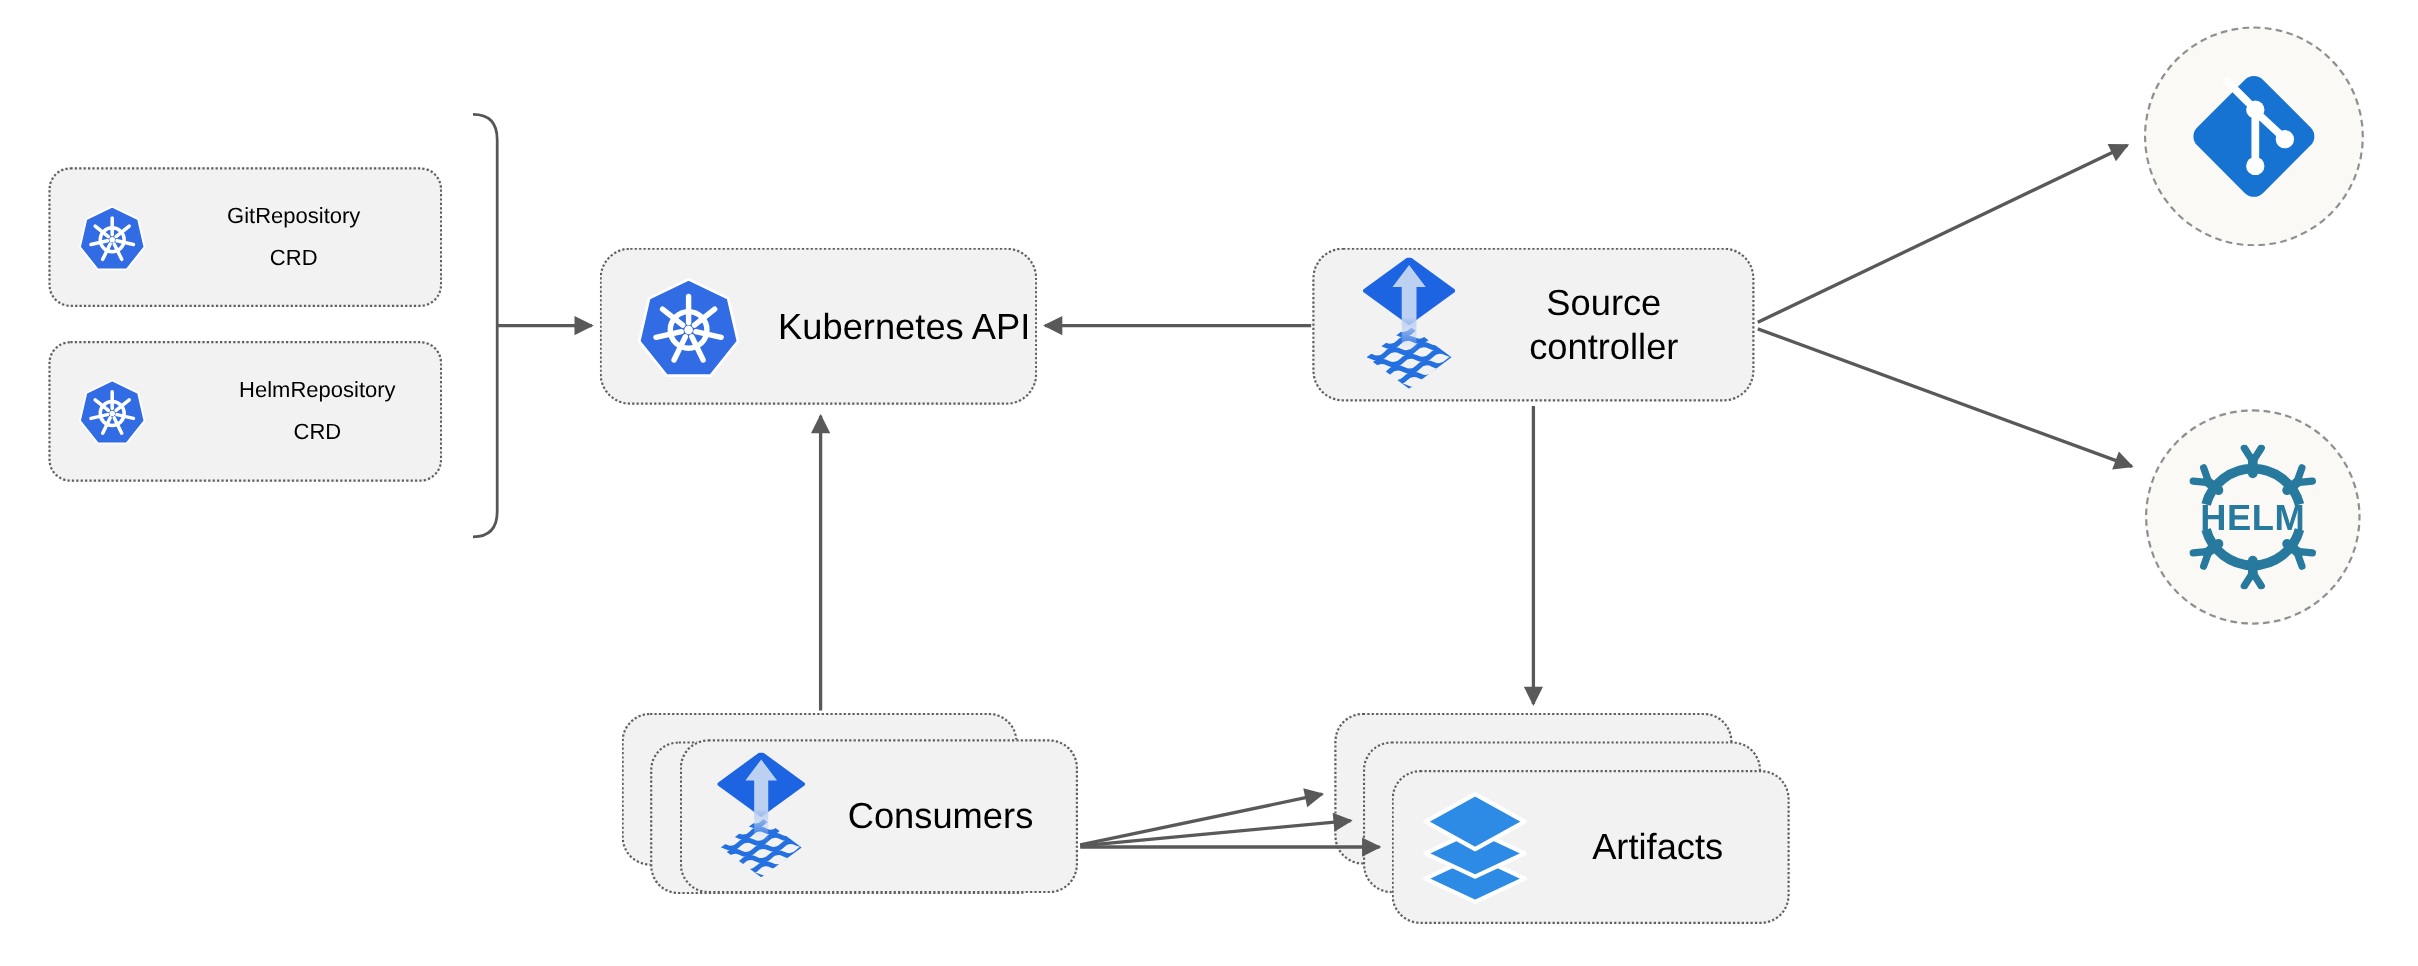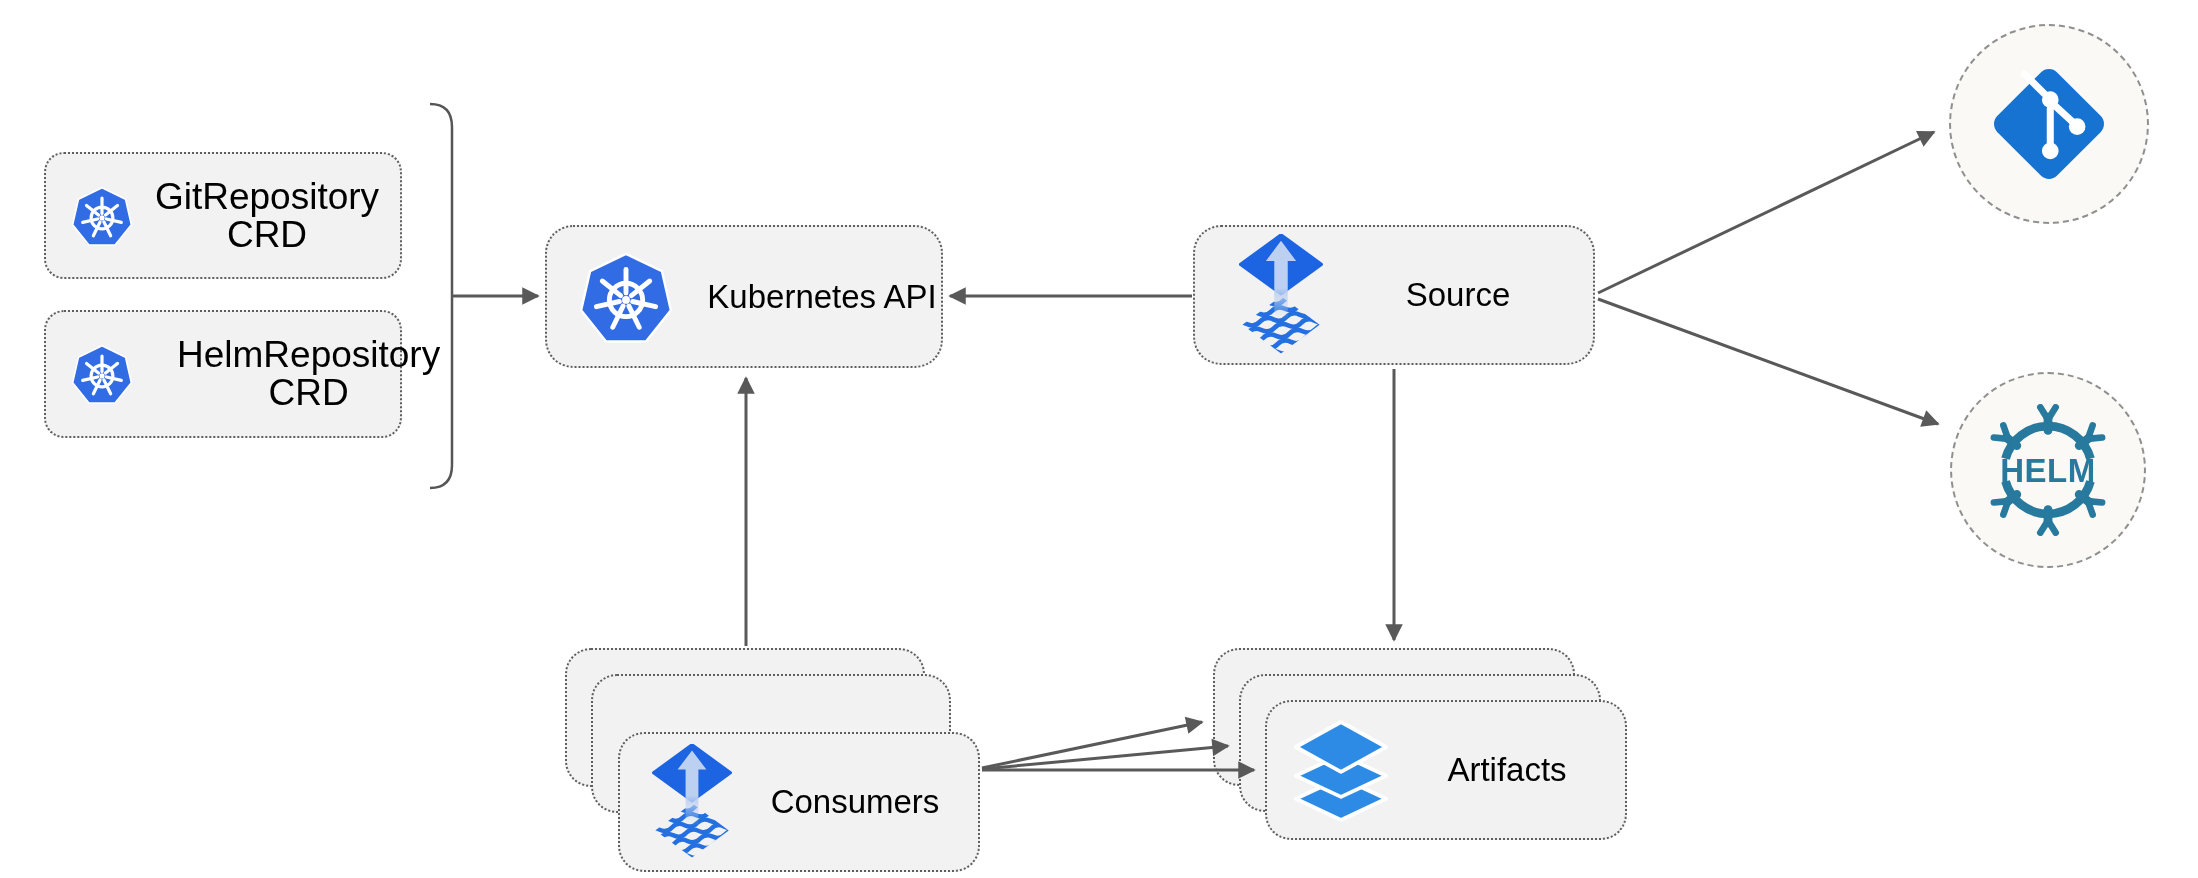--- a/index.html
+++ b/index.html
@@ -8,21 +8,21 @@
 
   .box{
     position:absolute;
     background:#F2F2F2;
     border:2px dotted #5E5E5E;
     border-radius:24px;
     display:flex;
     align-items:center;
     box-sizing:border-box;
   }
-  .box .label{flex:1;text-align:center;font-size:37px;line-height:38px;color:#000;}
+  .box .label{flex:1;text-align:center;font-size:20px;line-height:38px;color:#000;}
   .box.big .label{font-size:33px;line-height:40px;}
   .label span{display:block;}
   .label.single span{display:inline;}
 
   .circle{
     position:absolute;
     background:#FAF9F5;
     border:2px dashed #8F8F8F;
     border-radius:50%;
     display:flex;
@@ -162,26 +162,27 @@
   </div>
 
   <div class="box big" style="left:1193px;top:225px;width:402px;height:140px;border-radius:28px;align-items:center;">
     <span class="iconwrap" style="margin-left:44px;">
       <svg width="84" height="122" viewBox="0 0 100 145">
           <use href="#sym-flux"></use>
         </svg>
     </span>
     <span class="label">
       <span>Source</span>
+      <span>controller</span>
     </span>
   </div>
 
   <div class="box" style="left:565px;top:648px;width:360px;height:139px;border-radius:26px;"></div>
   <div class="box" style="left:591px;top:674px;width:360px;height:139px;border-radius:26px;"></div>
-  <div class="box big" style="left:618px;top:732px;width:362px;height:140px;border-radius:26px;justify-content:flex-end;">
+  <div class="box big" style="left:618px;top:672px;width:362px;height:140px;border-radius:26px;justify-content:flex-end;">
     <span class="iconwrap" style="margin-left:32px;">
       <svg width="80" height="116" viewBox="0 0 100 145">
           <use href="#sym-flux"></use>
         </svg>
     </span>
     <span class="label single">
       <span>Consumers</span>
     </span>
   </div>
 

